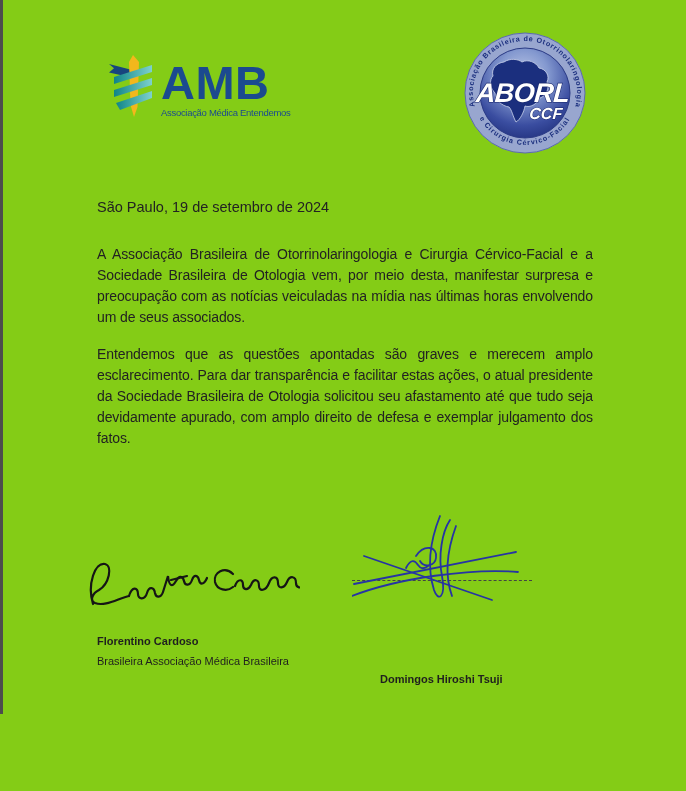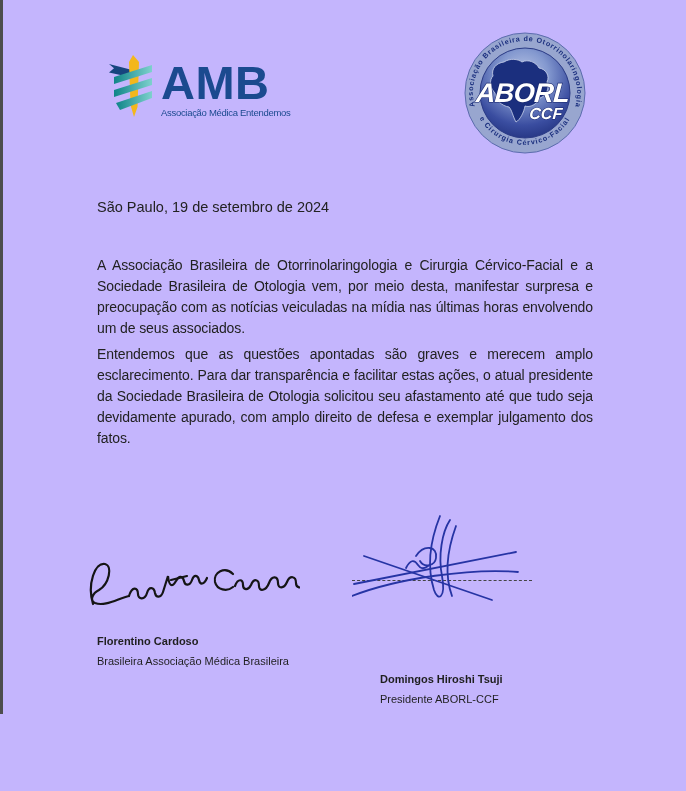--- a/index.html
+++ b/index.html
@@ -1,19 +1,19 @@
 <!DOCTYPE html>
 <html><head>
 <meta charset="utf-8">
 <style>
   html,body{margin:0;padding:0;background:#ffffff;}
   .letter-page{
     position:relative;
     width:686px;height:791px;
-    background:#c4b5fd;
+    background:#84cc16;
     overflow:hidden;
     font-family:"Liberation Sans",sans-serif;
     color:#222222;
     text-decoration:underline;
   }
   .edge-line{
     position:absolute;left:0;top:0;width:3px;height:714px;
     background:#4d4d4d;
   }
   
@@ -31,21 +31,21 @@
   
   .date-line{
     position:absolute;left:97px;top:197px;
     font-size:14.5px;line-height:21px;
   }
   .para{
     position:absolute;left:97px;width:496px;
     font-size:14px;line-height:21px;letter-spacing:-0.1px;
     text-align:justify;
   }
-  .para-1{top:255px;}
+  .para-1{top:244px;}
   .para-2{top:344px;}
   
   .sig-left-svg{position:absolute;left:85px;top:540px;}
   .sig-line{
     position:absolute;left:352px;top:580px;width:180px;height:0;
     border-top:1px dashed #444444;
   }
   .sig-right-svg{position:absolute;left:352px;top:512px;}
   .signer{position:absolute;font-size:11px;line-height:20px;}
   .signer-left{left:97px;top:631px;}
@@ -136,16 +136,15 @@
     <path d="M 64,44 C 72,32 86,34 84,46 C 83,54 72,56 68,49"></path>
   </svg>
 
   <div class="signer signer-left">
     <div class="signer-name">Florentino Cardoso</div>
     <div class="signer-title">Brasileira Associação Médica Brasileira</div>
   </div>
 
   <div class="signer signer-right">
     <div class="signer-name">Domingos Hiroshi Tsuji</div>
-    <div class="signer-title">Presidente ABORL-CCF</div>
   </div>
 
 </div>
 
 </body></html>

